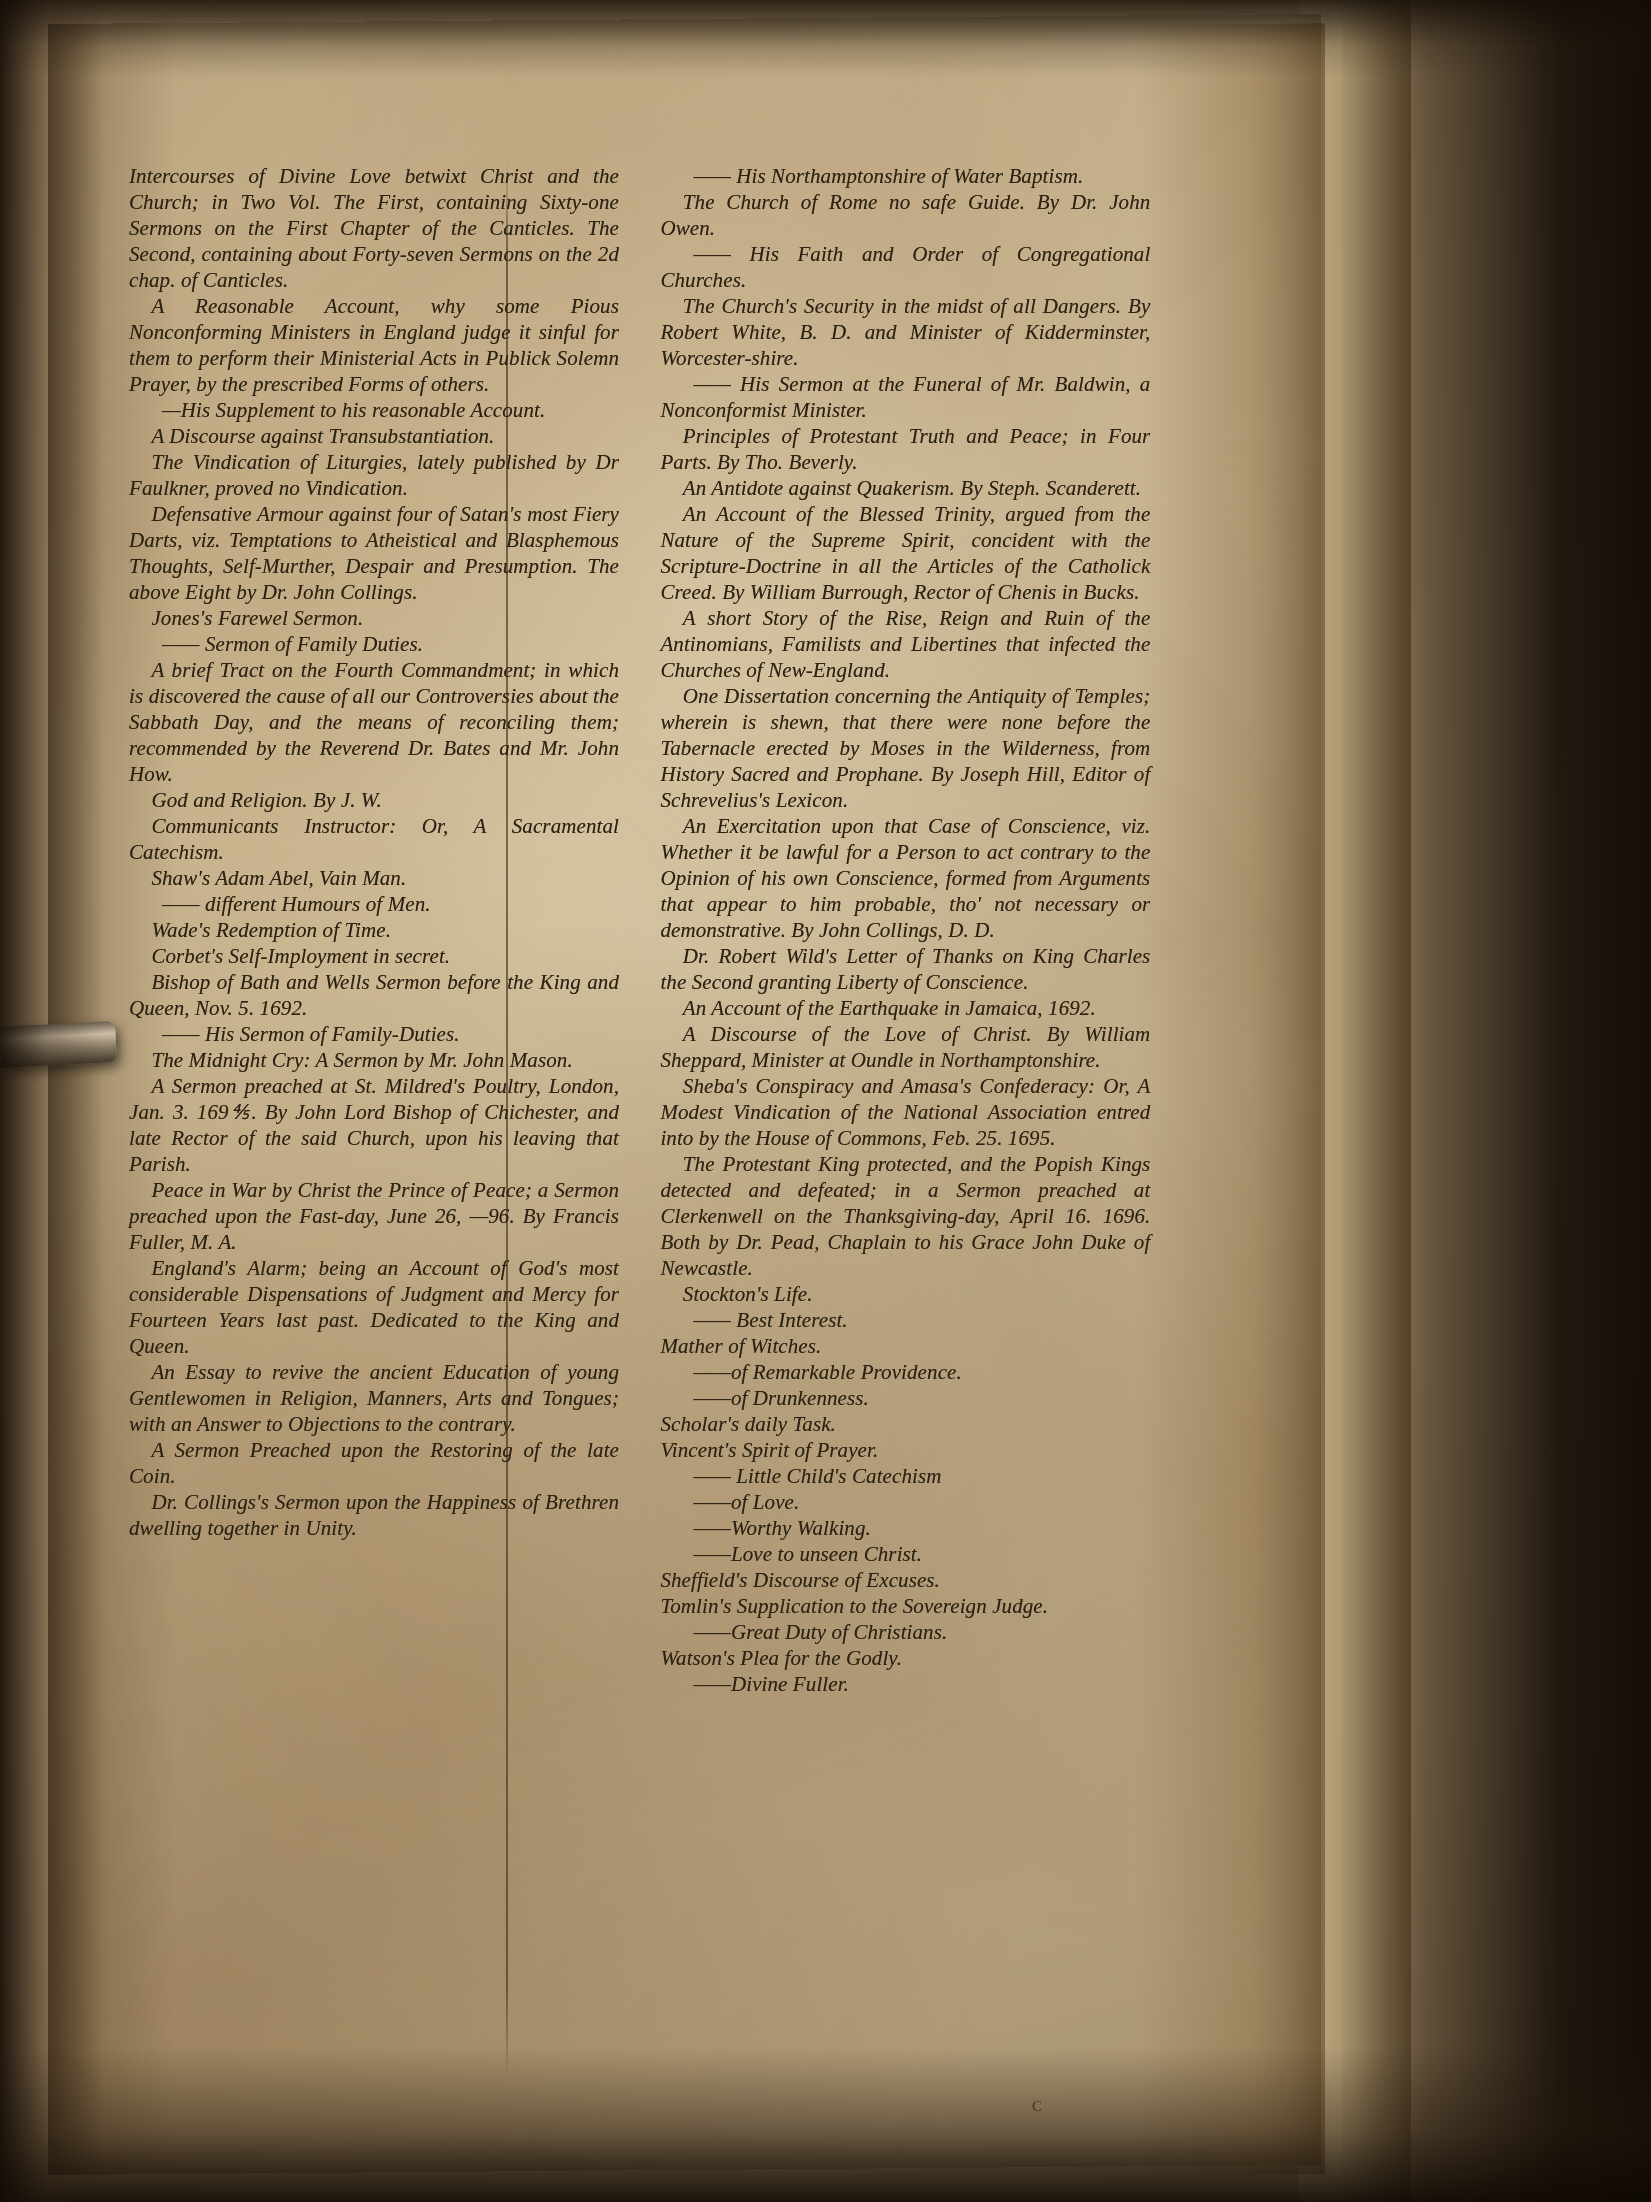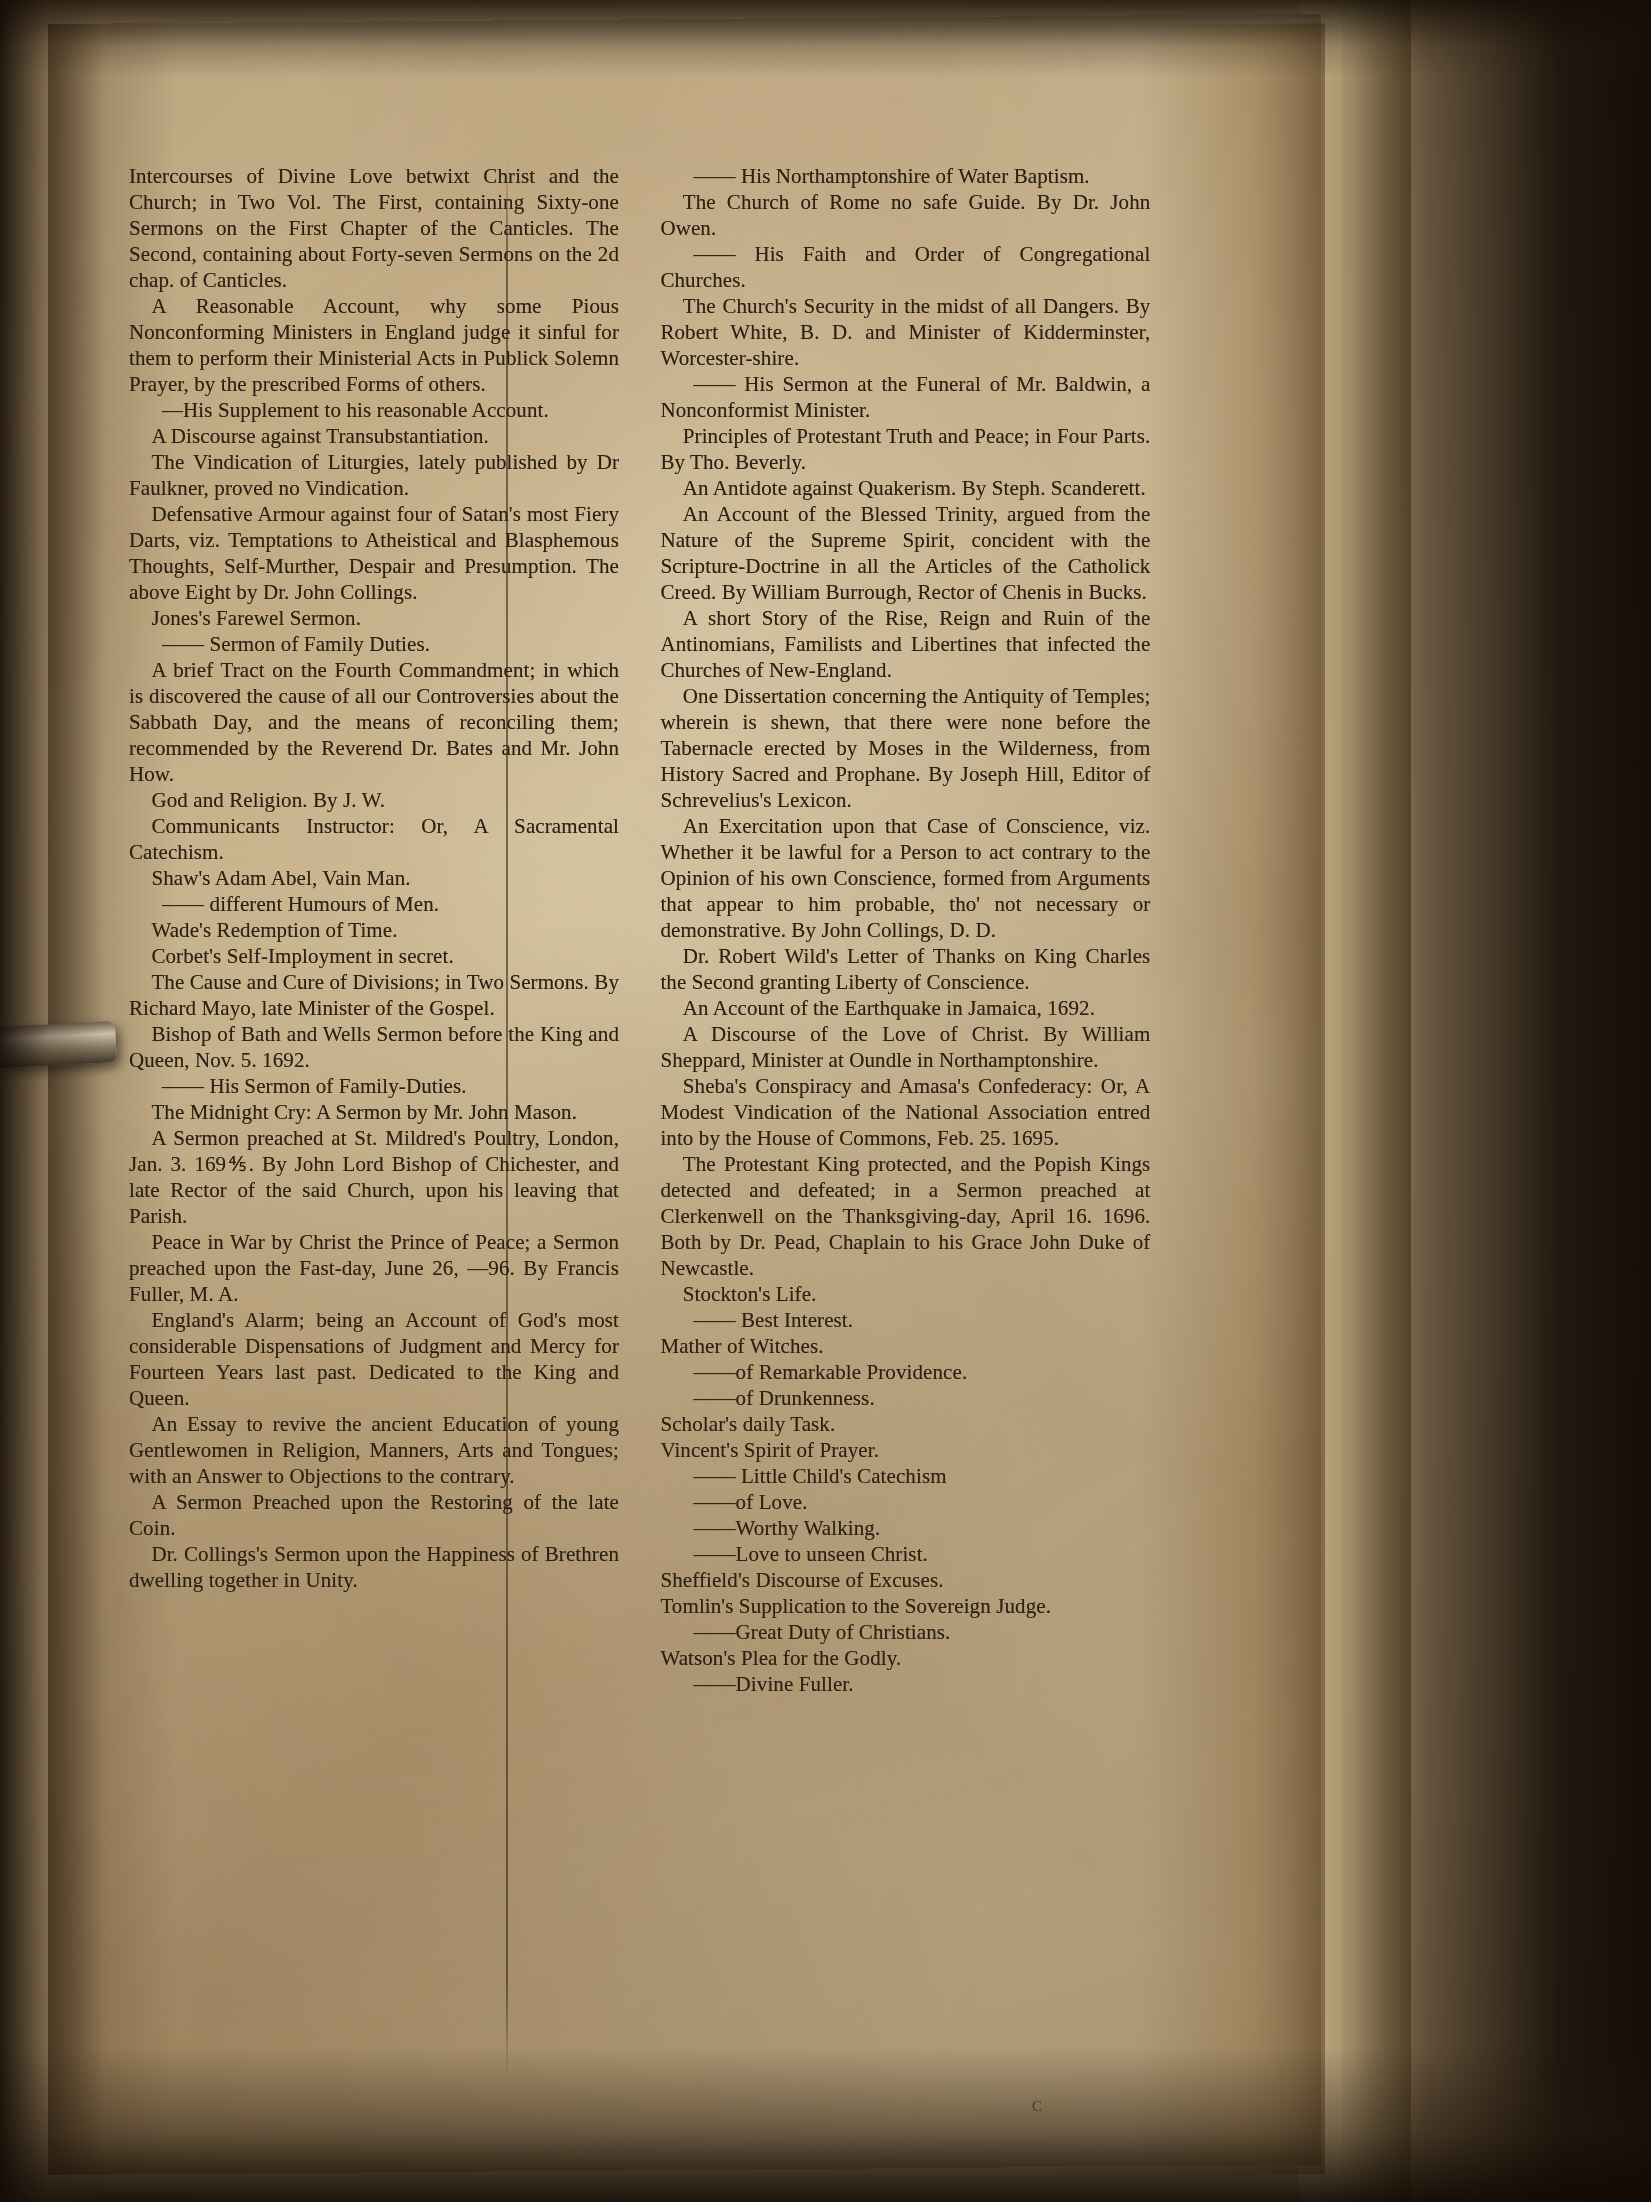--- a/index.html
+++ b/index.html
@@ -107,20 +107,21 @@
   #textblock {
     position: absolute;
     left: 129px;
     top: 163px;
     width: 1024px;
     height: 1919px;
     display: flex;
     gap: 0;
     color: #2c2213;
     filter: blur(0.1px);
+    font-style: italic;
   }
   .col {
     width: 490px;
     position: relative;
     font-size: 21px;
     line-height: 26px;
     text-align: justify;
     text-justify: inter-word;
     letter-spacing: 0.1px;
   }
@@ -192,21 +193,20 @@
       <p class="entry">Defensative Armour against four of Satan's most Fiery Darts, viz. Temptations to Atheistical and Blasphemous Thoughts, Self-Murther, Despair and Presumption. The above Eight by Dr. John Collings.</p>
       <p class="entry">Jones's Farewel Sermon.</p>
       <p class="entry dash">—— Sermon of Family Duties.</p>
       <p class="entry">A brief Tract on the Fourth Commandment; in which is discovered the cause of all our Controversies about the Sabbath Day, and the means of reconciling them; recommended by the Reverend Dr. Bates and Mr. John How.</p>
       <p class="entry">God and Religion. By J. W.</p>
       <p class="entry">Communicants Instructor: Or, A Sacramental Catechism.</p>
       <p class="entry">Shaw's Adam Abel, Vain Man.</p>
       <p class="entry dash">—— different Humours of Men.</p>
       <p class="entry">Wade's Redemption of Time.</p>
       <p class="entry">Corbet's Self-Imployment in secret.</p>
-      <p class="entry">The Cause and Cure of Divisions; in Two Sermons. By Richard Mayo, late Minister of the Gospel.</p>
       <p class="entry">Bishop of Bath and Wells Sermon before the King and Queen, Nov. 5. 1692.</p>
       <p class="entry dash">—— His Sermon of Family-Duties.</p>
       <p class="entry">The Midnight Cry: A Sermon by Mr. John Mason.</p>
       <p class="entry">A Sermon preached at St. Mildred's Poultry, London, Jan. 3. 169⅘. By John Lord Bishop of Chichester, and late Rector of the said Church, upon his leaving that Parish.</p>
       <p class="entry">Peace in War by Christ the Prince of Peace; a Sermon preached upon the Fast-day, June 26, —96. By Francis Fuller, M. A.</p>
       <p class="entry">England's Alarm; being an Account of God's most considerable Dispensations of Judgment and Mercy for Fourteen Years last past. Dedicated to the King and Queen.</p>
       <p class="entry">An Essay to revive the ancient Education of young Gentlewomen in Religion, Manners, Arts and Tongues; with an Answer to Objections to the contrary.</p>
       <p class="entry">A Sermon Preached upon the Restoring of the late Coin.</p>
       <p class="entry">Dr. Collings's Sermon upon the Happiness of Brethren dwelling together in Unity.</p>
     </div>

